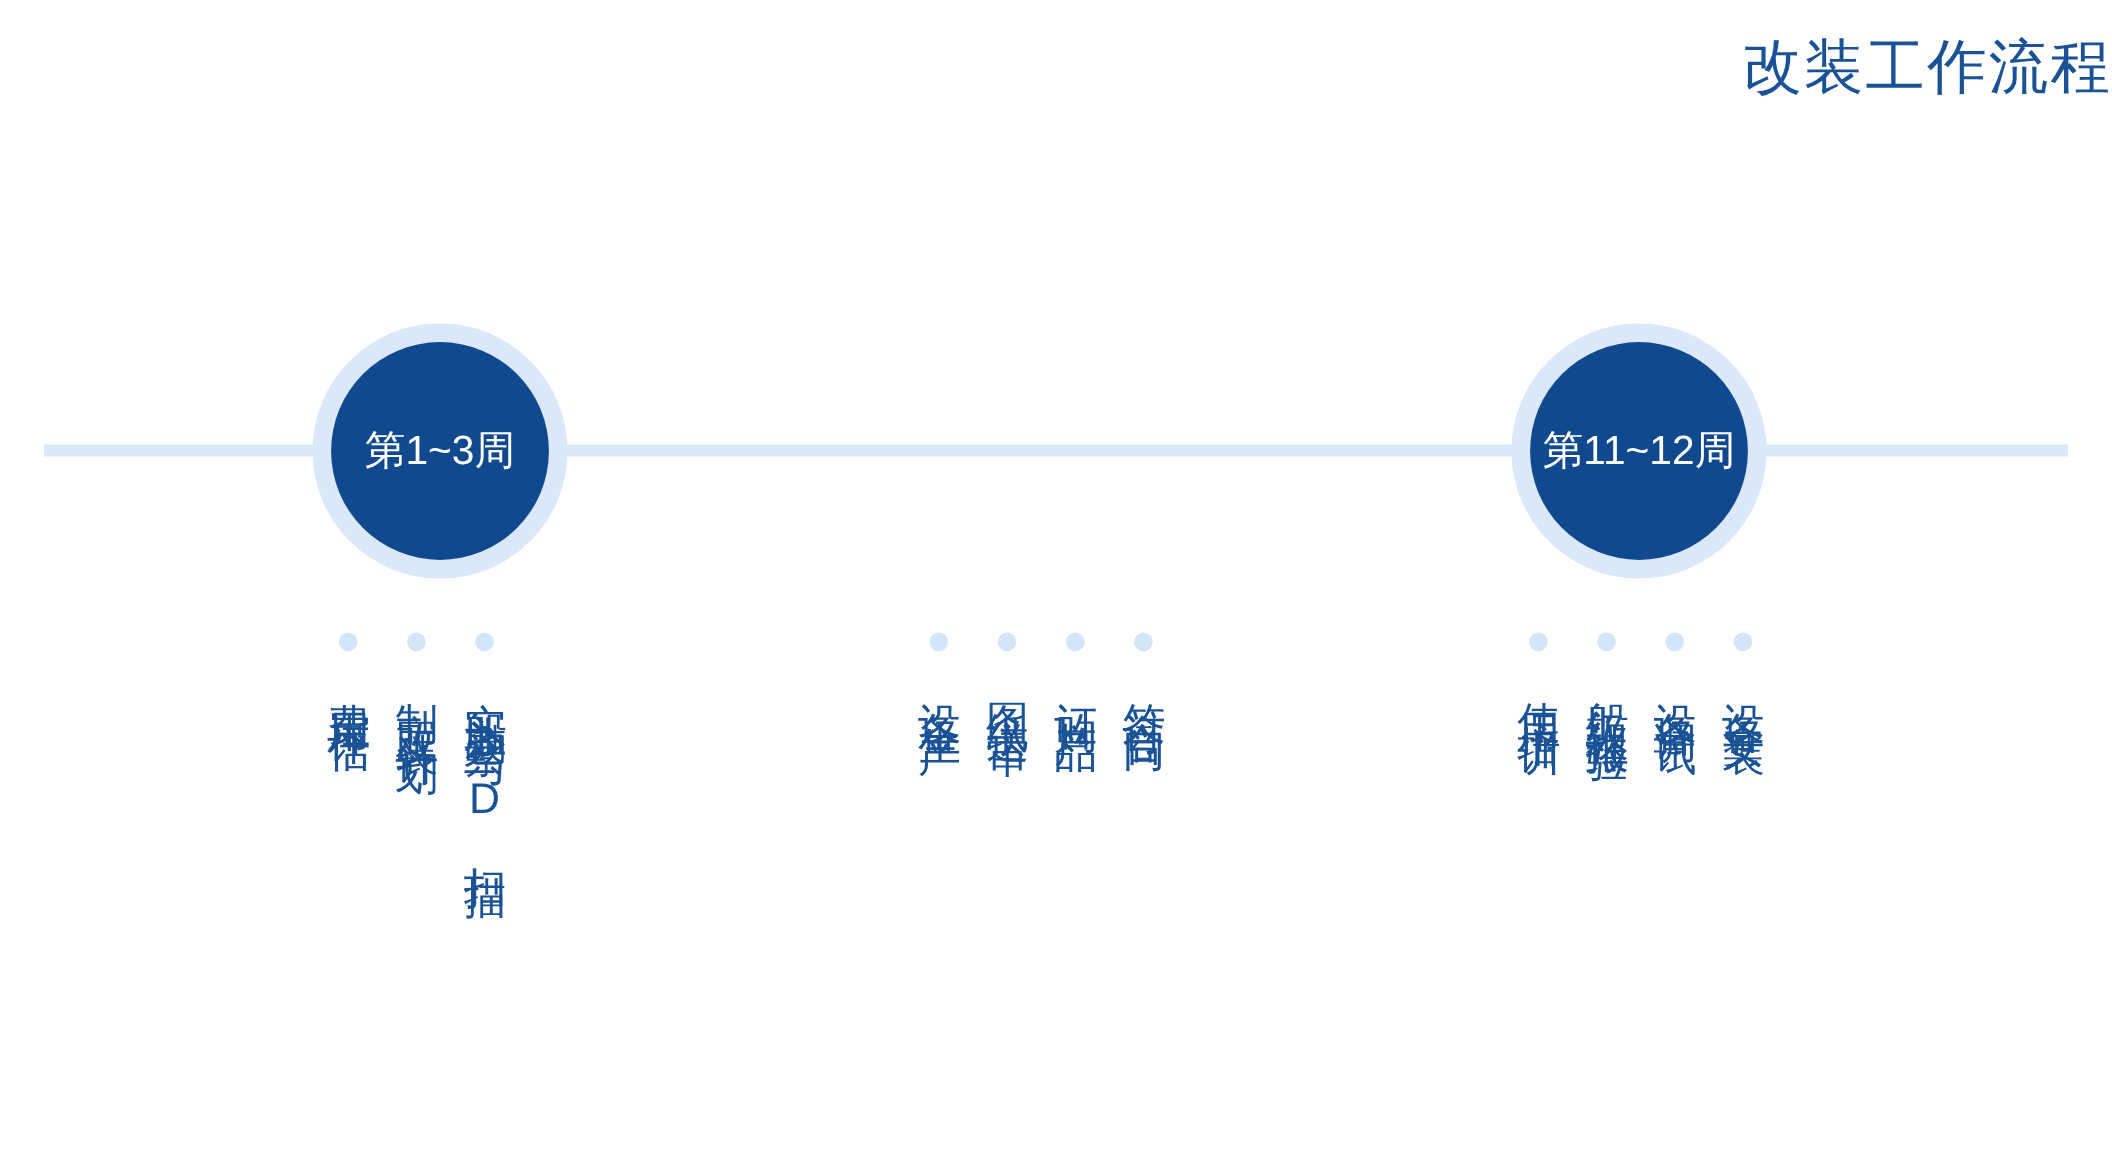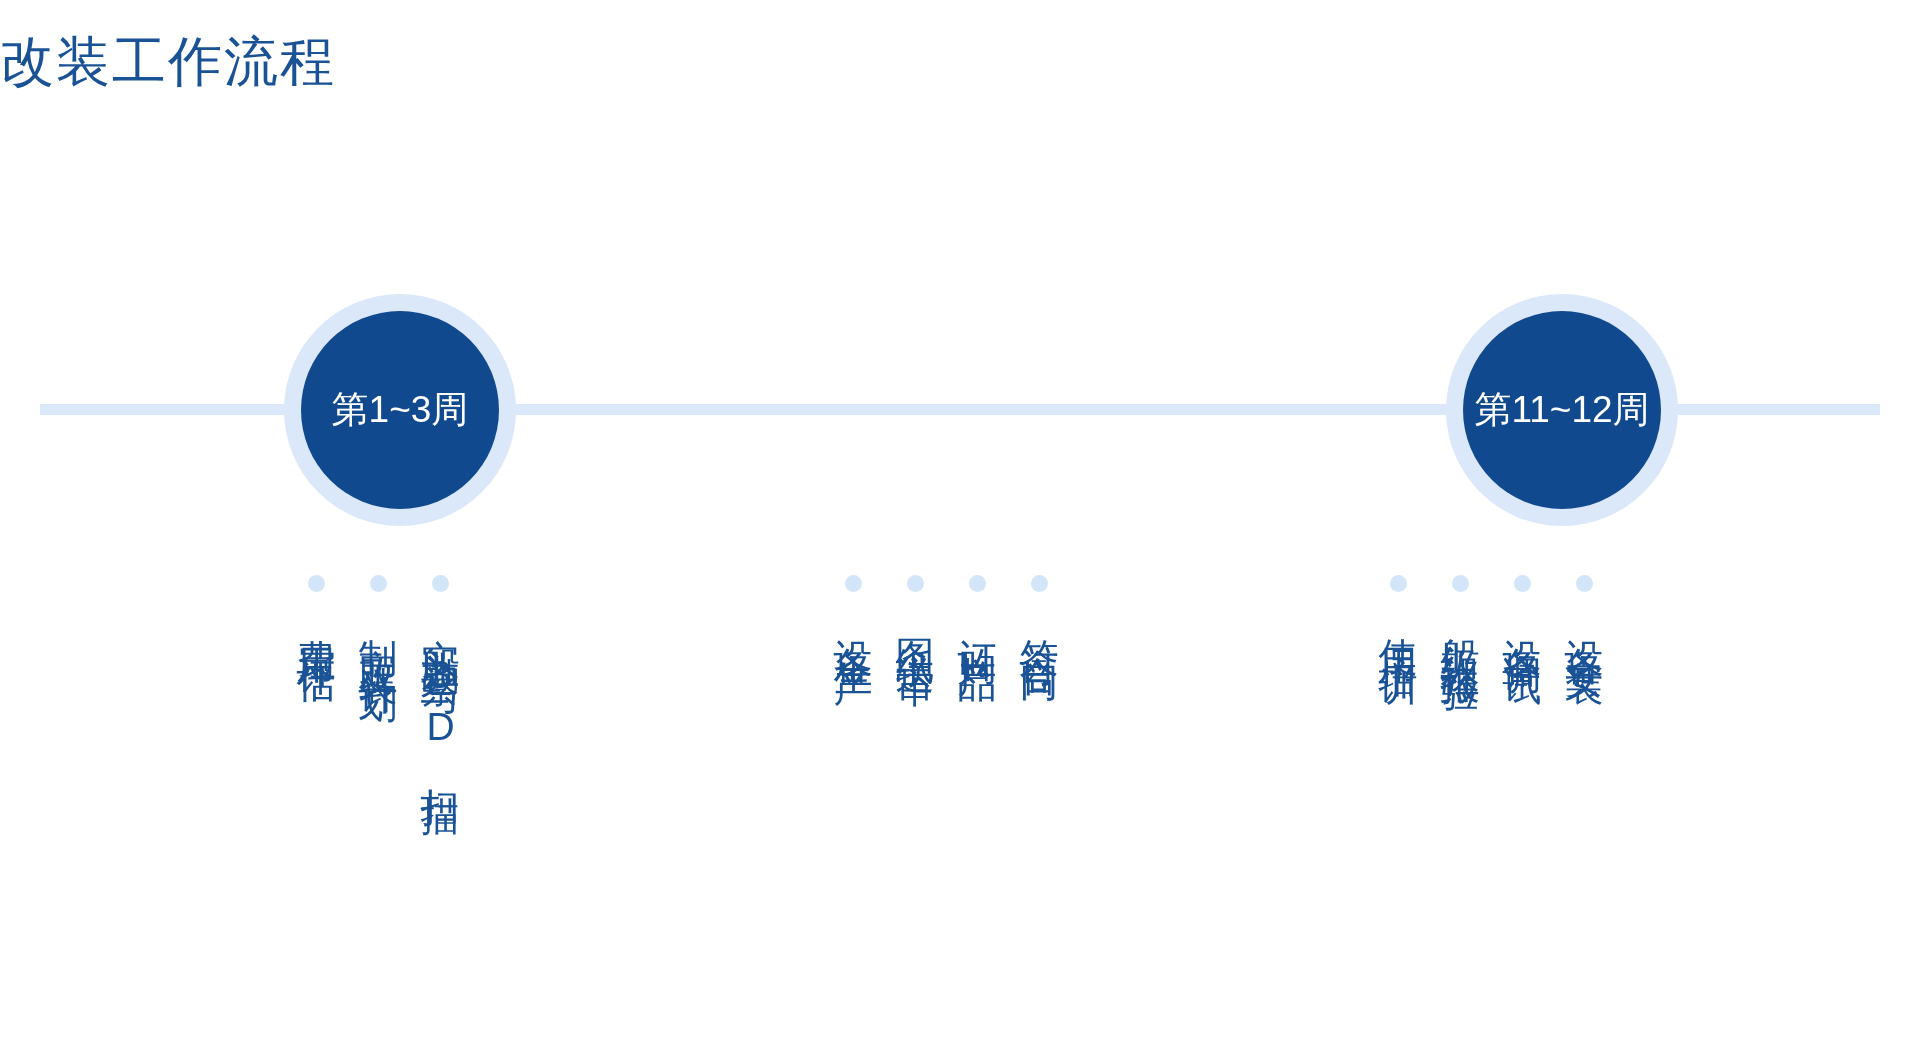--- a/index.html
+++ b/index.html
@@ -17,21 +17,21 @@
     background: #ffffff;
     overflow: hidden;
   }
 
   
   .title {
     position: absolute;
     left: 0;
     top: 32px;
     width: 1920px;
-    text-align: left;
+    text-align: right;
     font-size: 54px;
     line-height: 1.1;
     letter-spacing: 2px;
     color: #1a5296;
     font-weight: 400;
     white-space: nowrap;
   }
 
   
   .spine {
@@ -66,21 +66,21 @@
   }
   .node .inner .node-label {
     color: #ffffff;
     font-size: 37px;
     font-weight: 400;
     letter-spacing: 0px;
     white-space: nowrap;
   }
   #node-0 { left: 284px; }
   #node-1 { left: 829px; }
-  #node-2 { left: 1446px; text-decoration: underline; }
+  #node-2 { left: 1374px; text-decoration: underline; }
 
   
   .group {
     position: absolute;
     top: 575px;
     display: flex;
     flex-direction: row-reverse;
     align-items: flex-start;
     gap: 22px;
   }

